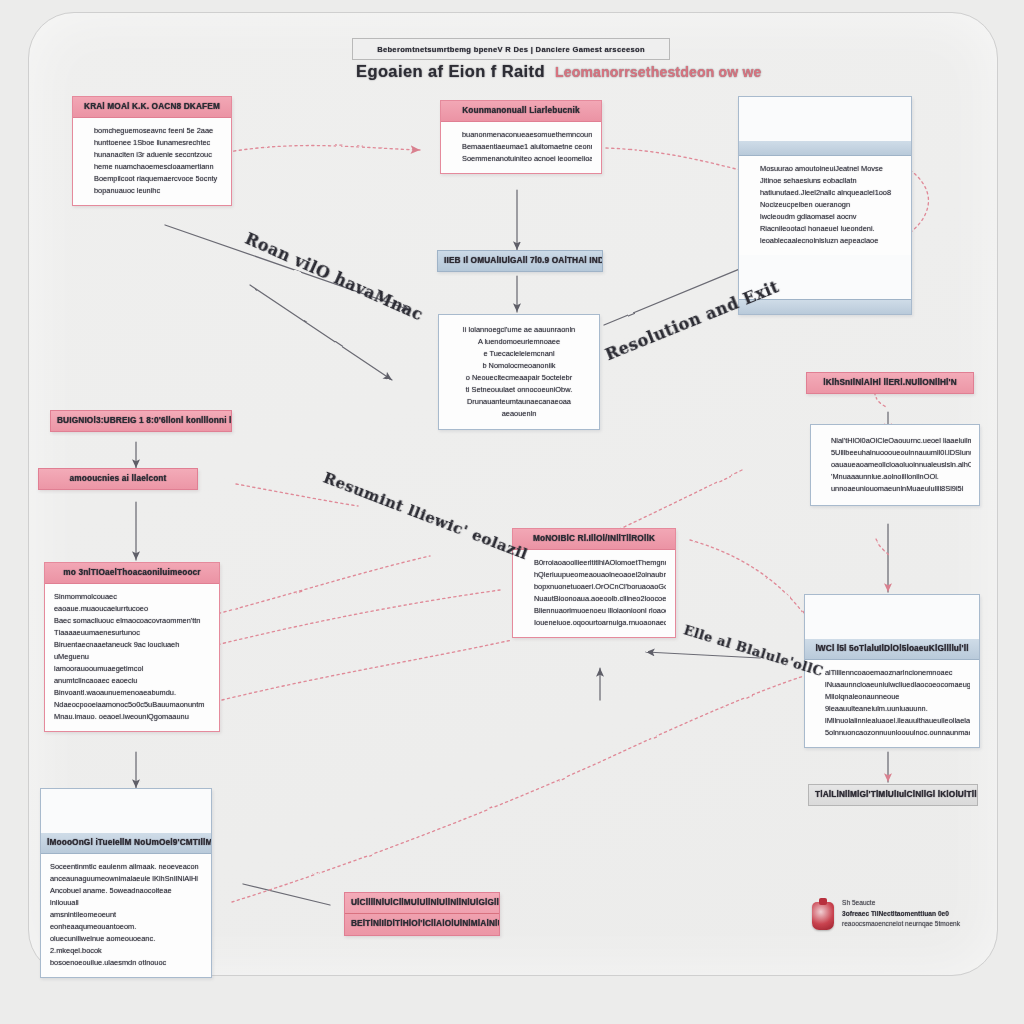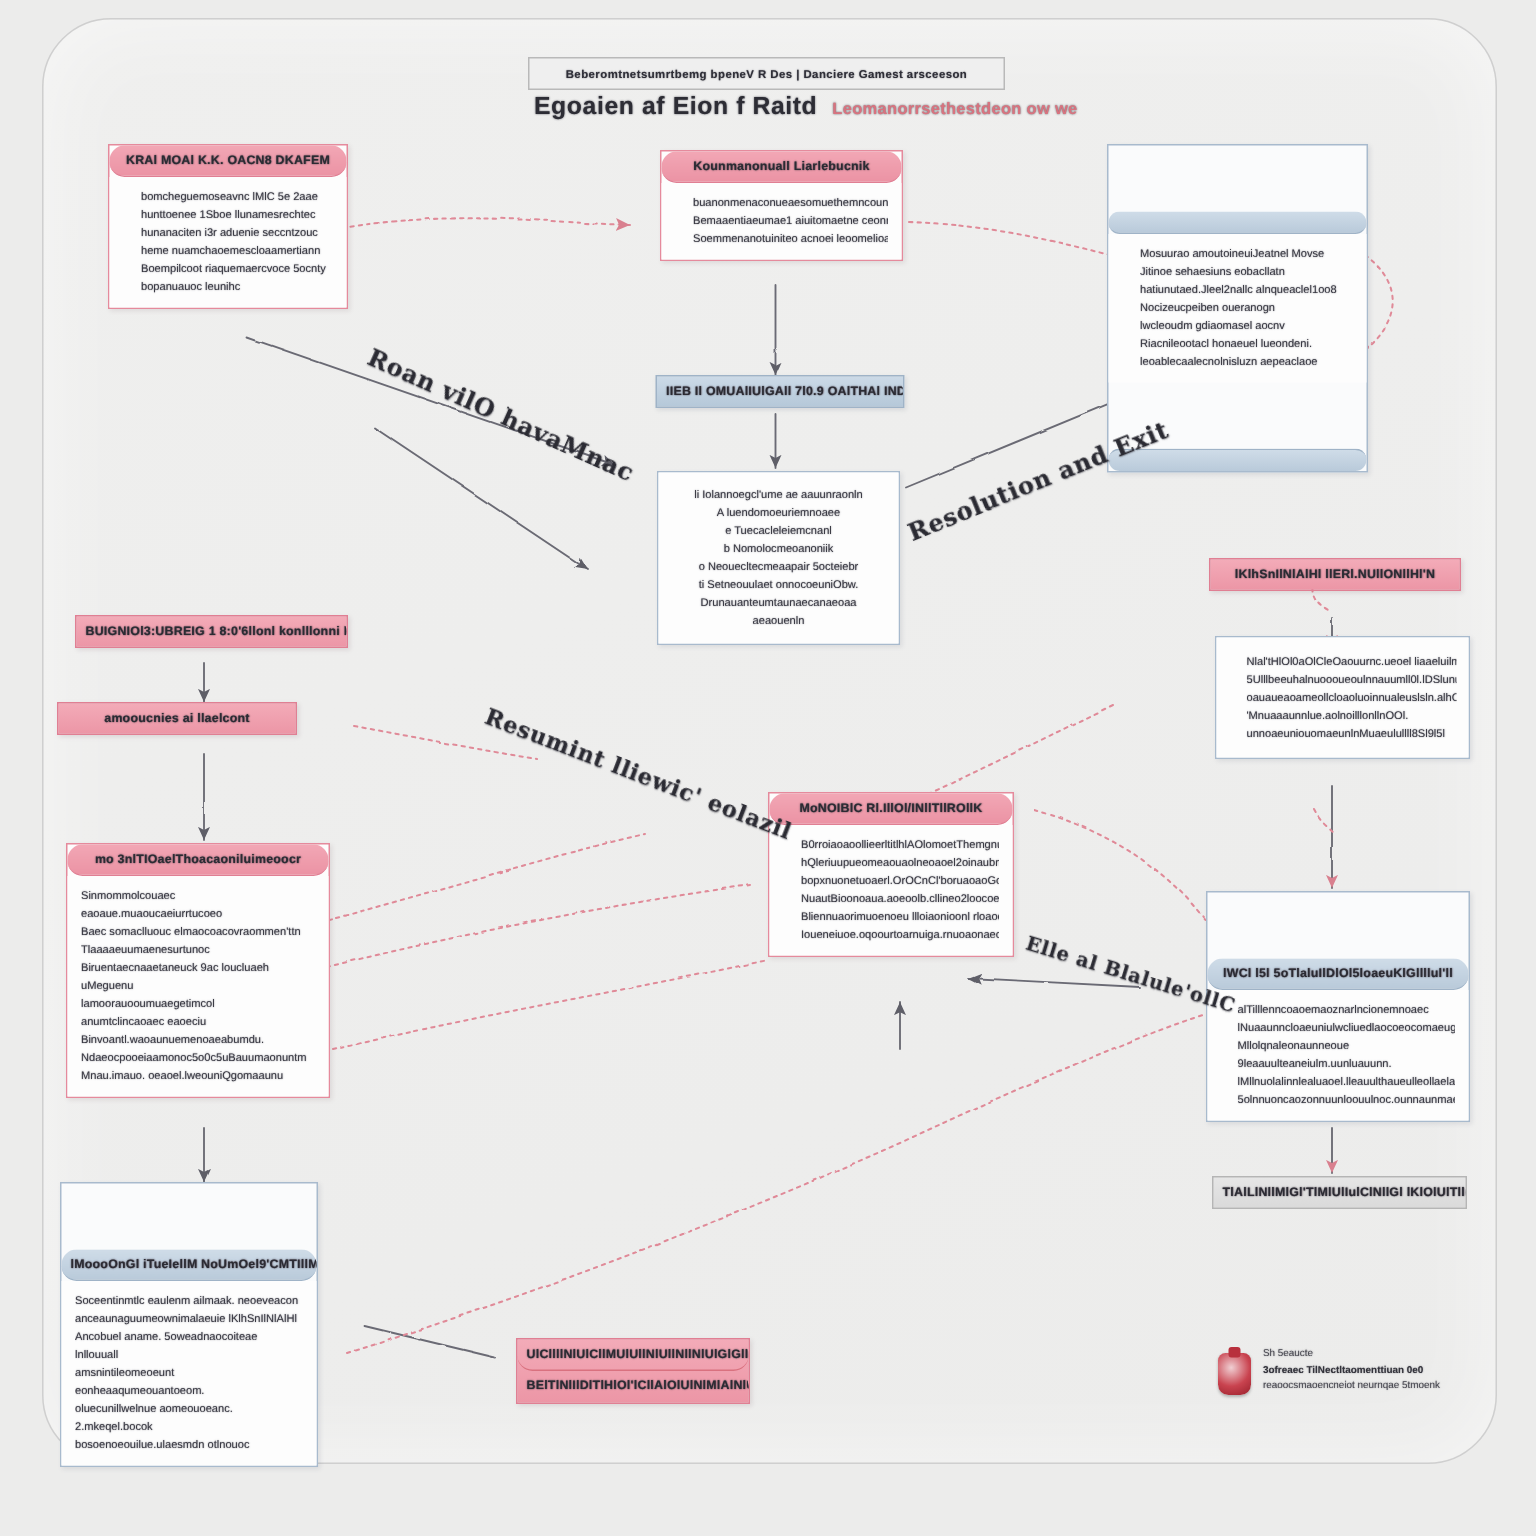--- a/index.html
+++ b/index.html
@@ -22,21 +22,21 @@
   }
   #svg-layer{position:absolute;left:0;top:0;width:1024px;height:1024px;pointer-events:none;}
 
   
   .node{position:absolute;box-sizing:border-box;}
   .node .hdr{
     font-size:8.2px;font-weight:bold;letter-spacing:.2px;text-align:center;
     padding:5px 6px;line-height:1.25;color:#2b2b33;
     text-shadow:0 0 1.1px rgba(60,60,70,.85), 0.4px 0.3px 0.8px rgba(90,60,70,.5);
     filter:blur(.42px);
-    white-space:nowrap;overflow:hidden;border-radius:10px;
+    white-space:nowrap;overflow:hidden;
   }
   .node .body{
     background:#fdfdfd;padding:7px 9px 8px 9px;
   }
   .node ul{margin:0;padding:0 0 0 12px;list-style:none;}
   .node li, .node p{
     font-size:7.4px;line-height:1.62;color:#3a3a44;margin:0;
     text-shadow:0 0 1px rgba(70,70,80,.8);
     filter:blur(.45px);
     white-space:nowrap;overflow:hidden;position:relative;
@@ -81,21 +81,21 @@
     filter:blur(.5px);text-shadow:0 0 1px rgba(60,60,70,.8);
     white-space:nowrap;
   }
   #main-title{
     position:absolute;left:356px;top:62px;width:420px;
     font-size:16.5px;font-weight:bold;color:#2d2d35;letter-spacing:.4px;
     filter:blur(.4px);text-shadow:0 0 1.4px rgba(50,50,60,.8);
     white-space:nowrap;
   }
   #main-subtitle{
-    font-size:11px;font-weight:bold;color:#d9737f;letter-spacing:.2px;
+    font-size:14px;font-weight:bold;color:#d9737f;letter-spacing:.2px;
     margin-left:10px;
   }
 
   
   .hand{
     position:absolute;font-family:"DejaVu Serif", serif;
     font-size:16px;font-weight:bold;color:#2b2b33;
     white-space:nowrap;letter-spacing:.5px;
     text-shadow:0.4px 0.4px 0.9px rgba(60,60,70,.55);
     filter:blur(.25px);
@@ -189,21 +189,21 @@
     <span>Beberomtnetsumrtbemg bpeneV R Des | Danciere Gamest arsceeson</span>
   </div>
   <div id="main-title">
     <span>Egoaien af Eion f Raitd</span><span id="main-subtitle">Leomanorrsethestdeon  ow we</span>
   </div>
 
   <div class="node pink" style="left:72px;top:96px;width:160px;">
     <div class="hdr">KRAl MOAl K.K. OACN8 DKAFEM</div>
     <div class="body">
       <ul>
-        <li>bomcheguemoseavnc lMlC 5e 2aae</li>
+        <li>bomcheguemoseavnc feeni 5e 2aae</li>
         <li>hunttoenee 1Sboe llunamesrechtec</li>
         <li>hunanaciten i3r aduenie seccntzouc</li>
         <li>heme nuamchaoemescloaamertiann</li>
         <li>Boempilcoot riaquemaercvoce 5ocnty</li>
         <li>bopanuauoc leunihc</li>
       </ul>
     </div>
   </div>
 
   <div class="node pink" style="left:440px;top:100px;width:162px;">

